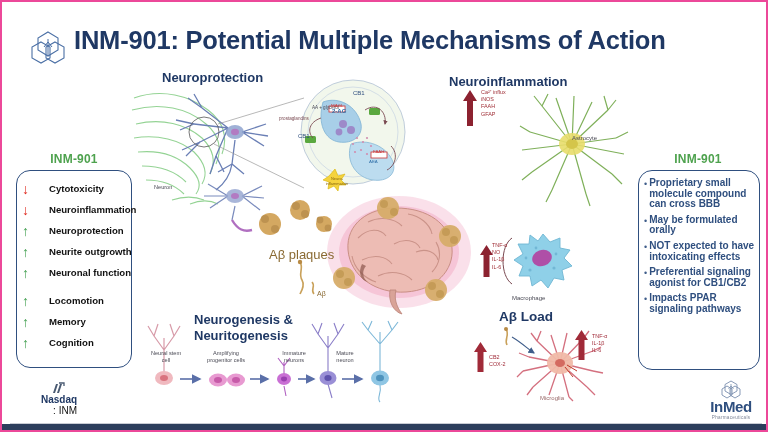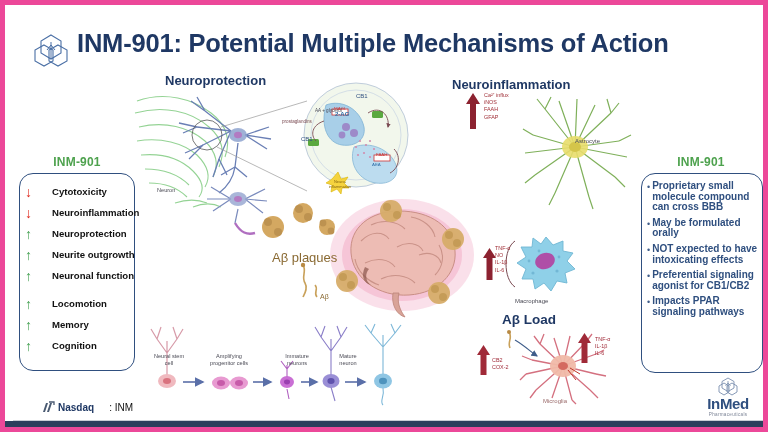--- a/index.html
+++ b/index.html
@@ -1,19 +1,19 @@
 <!DOCTYPE html>
 <html><head>
 <meta charset="utf-8">
 <style>
   html,body{margin:0;padding:0;background:#fff;}
   body{width:768px;height:432px;overflow:hidden;
        font-family:"Liberation Sans",sans-serif;}
   #slide{position:relative;width:768px;height:432px;background:#ffffff;
-         border:5px solid #ec4899;box-sizing:border-box;overflow:hidden;}
+         border:2px solid #ec4899;box-sizing:border-box;overflow:hidden;}
   #bottombar{position:absolute;left:0;bottom:0;width:768px;height:6px;background:#2c3e5c;}
   #footrule{position:absolute;left:8px;bottom:6px;width:752px;height:1px;background:#c9ccd4;}
   #hexlogo{position:absolute;left:22px;top:24px;width:48px;height:48px;}
   #title{position:absolute;left:72px;top:24px;width:650px;
          font-size:25.5px;font-weight:bold;color:#1f3864;letter-spacing:-0.2px;
          white-space:nowrap;}
 
   
   .panel-head{position:absolute;font-size:12px;font-weight:bold;color:#4ea24e;
               text-align:center;letter-spacing:.2px;}
@@ -43,21 +43,21 @@
   #secNeurogen{left:192px;top:310px;width:130px;line-height:16px;}
   #secAbeta{left:497px;top:307px;font-size:13.5px;}
 
   
   .lbl{position:absolute;font-size:5.6px;color:#4a4a55;white-space:nowrap;}
   .lbl-b{position:absolute;font-size:6px;color:#2f4f7f;white-space:nowrap;}
   .lbl-red{position:absolute;font-size:5.4px;color:#9e2b33;line-height:7.2px;white-space:nowrap;}
   .lbl-tan{position:absolute;font-size:13px;color:#8a6a33;white-space:nowrap;}
 
   
-  #nasdaq{position:absolute;left:36px;bottom:14px;display:flex;align-items:center;}
+  #nasdaq{position:absolute;left:36px;bottom:14px;display:flex;align-items:center;flex-direction:column;}
   #nasdaqTxt{font-size:10px;color:#1f3864;font-weight:bold;margin-left:3px;}
   #nasdaqTicker{font-size:10px;color:#111;margin-left:15px;}
   #inmed{position:absolute;right:14px;bottom:10px;text-align:center;}
   #inmedName{font-size:15px;font-weight:bold;color:#2f4f7f;line-height:15px;letter-spacing:-.3px;}
   #inmedSub{font-size:4.6px;color:#7d8597;letter-spacing:.3px;margin-top:1px;}
 
   svg{display:block;overflow:visible;}
 </style>
 </head>
 <body>
@@ -277,20 +277,24 @@
       </svg>
   </div>
   <div class="lbl-red" style="left:490px;top:240px;">
     <div>TNF-α</div>
     <div>NO</div>
     <div>IL-1β</div>
     <div>IL-6</div>
   </div>
   <div class="lbl" style="left:510px;top:293px;font-size:6px;">Macrophage</div>
 
+  <div class="sec" id="secNeurogen">
+    <span>Neurogenesis &amp;</span><br>
+    <span>Neuritogenesis</span>
+  </div>
   <svg style="position:absolute;left:140px;top:318px;" width="256" height="82">
 
     <g stroke="#d79aa8" stroke-width="1.2" fill="none">
       <path d="M22 54 L22 18 M22 30 L12 16 M22 30 L32 16 M12 16 L6 6 M12 16 L16 4 M32 16 L38 6 M32 16 L28 4"></path>
     </g>
     <ellipse cx="22" cy="58" rx="9" ry="7" fill="#f0b9bf"></ellipse>
     <ellipse cx="22" cy="58" rx="4" ry="3" fill="#d9737f"></ellipse>
 
     <ellipse cx="76" cy="60" rx="9" ry="6.5" fill="#e89ad1"></ellipse>
     <ellipse cx="76" cy="60" rx="4" ry="3" fill="#c75ba9"></ellipse>

